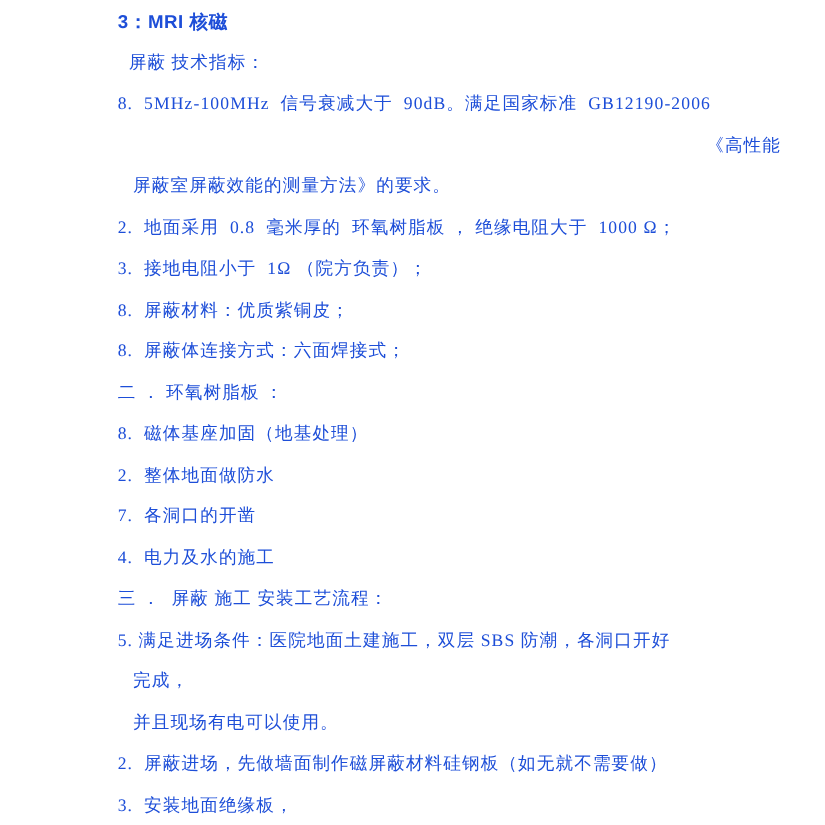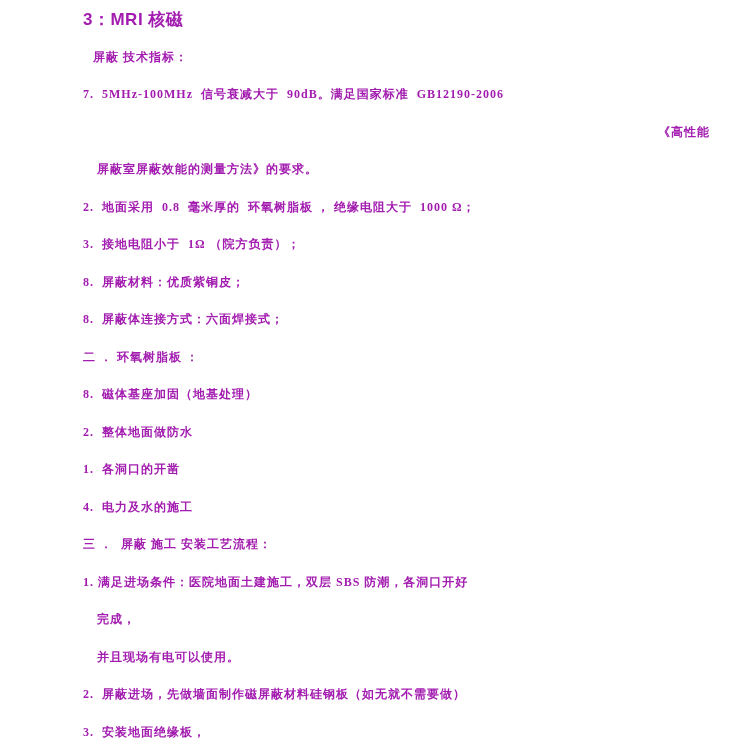--- a/index.html
+++ b/index.html
@@ -7,61 +7,61 @@
     padding: 0;
     background: #ffffff;
     width: 750px;
     height: 750px;
     overflow: hidden;
   }
   .page {
     box-sizing: border-box;
     width: 750px;
     height: 750px;
-    padding: 1px 40px 0 81px;
+    padding: 1px 40px 0 105px;
     font-family: "Liberation Serif", "DejaVu Serif", serif;
-    color: #a21caf;
+    color: #1d4ed8;
   }
   .line {
     margin: 0;
     white-space: pre;
-    font-size: 12px;
+    font-size: 16px;
     height: 37.5px;
     line-height: 37.5px;
     letter-spacing: 1px;
-    font-weight: bold;
+    font-weight: normal;
   }
   .heading {
     font-weight: bold;
     font-size: 17px;
     letter-spacing: 0.5px;
     font-family: "Liberation Sans", "DejaVu Sans", sans-serif;
   }
   .ind-0  { margin-left: 16px; }
   .ind-2  { margin-left: 2px; }
   .ind-9  { margin-left: 9px; text-align: right; }
   .ind-12 { margin-left: 12px; }
 </style>
 </head>
 <body>
 
 <div class="page">
   <h1 class="line heading ind-2">3：MRI 核磁</h1>
   <p class="line ind-12">屏蔽 技术指标：</p>
-  <p class="line ind-2">7.  5MHz-100MHz  信号衰减大于  90dB。满足国家标准  GB12190-2006</p>
+  <p class="line ind-2">8.  5MHz-100MHz  信号衰减大于  90dB。满足国家标准  GB12190-2006</p>
   <p class="line ind-9">《高性能</p>
   <p class="line ind-0">屏蔽室屏蔽效能的测量方法》的要求。</p>
   <p class="line ind-2">2.  地面采用  0.8  毫米厚的  环氧树脂板 ， 绝缘电阻大于  1000 Ω；</p>
   <p class="line ind-2">3.  接地电阻小于  1Ω （院方负责）；</p>
   <p class="line ind-2">8.  屏蔽材料：优质紫铜皮；</p>
   <p class="line ind-2">8.  屏蔽体连接方式：六面焊接式；</p>
   <p class="line ind-2">二 ． 环氧树脂板 ：</p>
   <p class="line ind-2">8.  磁体基座加固（地基处理）</p>
   <p class="line ind-2">2.  整体地面做防水</p>
-  <p class="line ind-2">1.  各洞口的开凿</p>
+  <p class="line ind-2">7.  各洞口的开凿</p>
   <p class="line ind-2">4.  电力及水的施工</p>
   <p class="line ind-2">三 ．  屏蔽 施工 安装工艺流程：</p>
-  <p class="line ind-2">1. 满足进场条件：医院地面土建施工，双层 SBS 防潮，各洞口开好</p>
+  <p class="line ind-2">5. 满足进场条件：医院地面土建施工，双层 SBS 防潮，各洞口开好</p>
   <p class="line ind-0">完成，</p>
   <p class="line ind-0">并且现场有电可以使用。</p>
   <p class="line ind-2">2.  屏蔽进场，先做墙面制作磁屏蔽材料硅钢板（如无就不需要做）</p>
   <p class="line ind-2">3.  安装地面绝缘板，</p>
 </div>
 
 </body></html>

